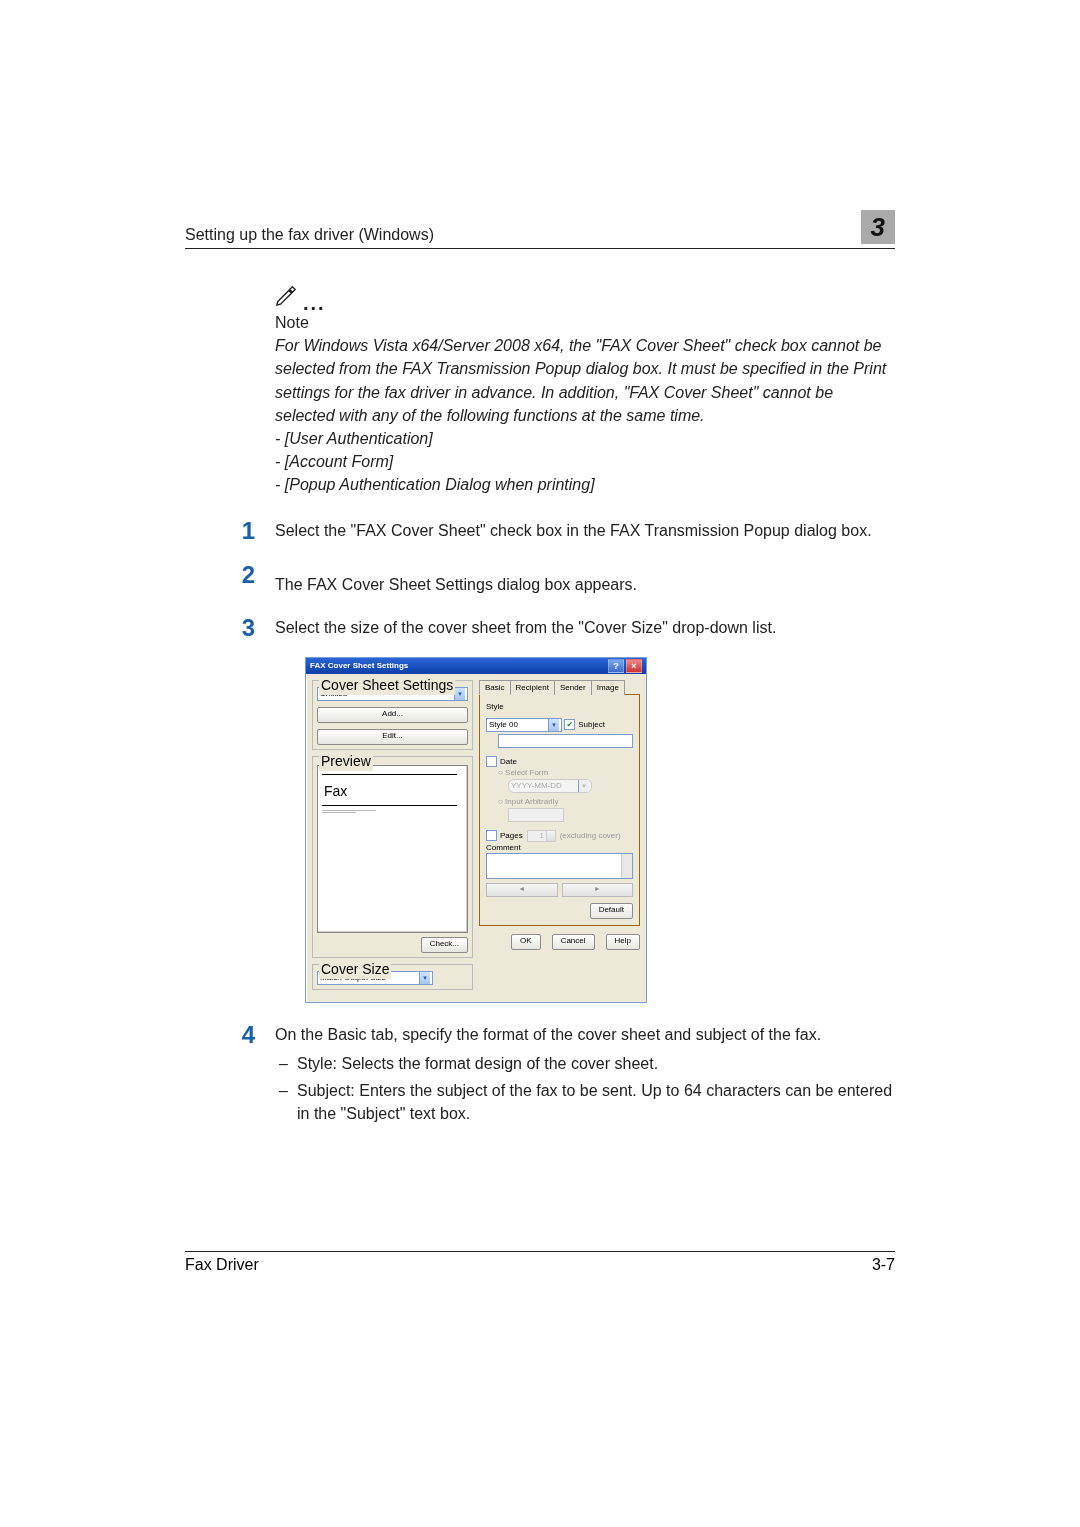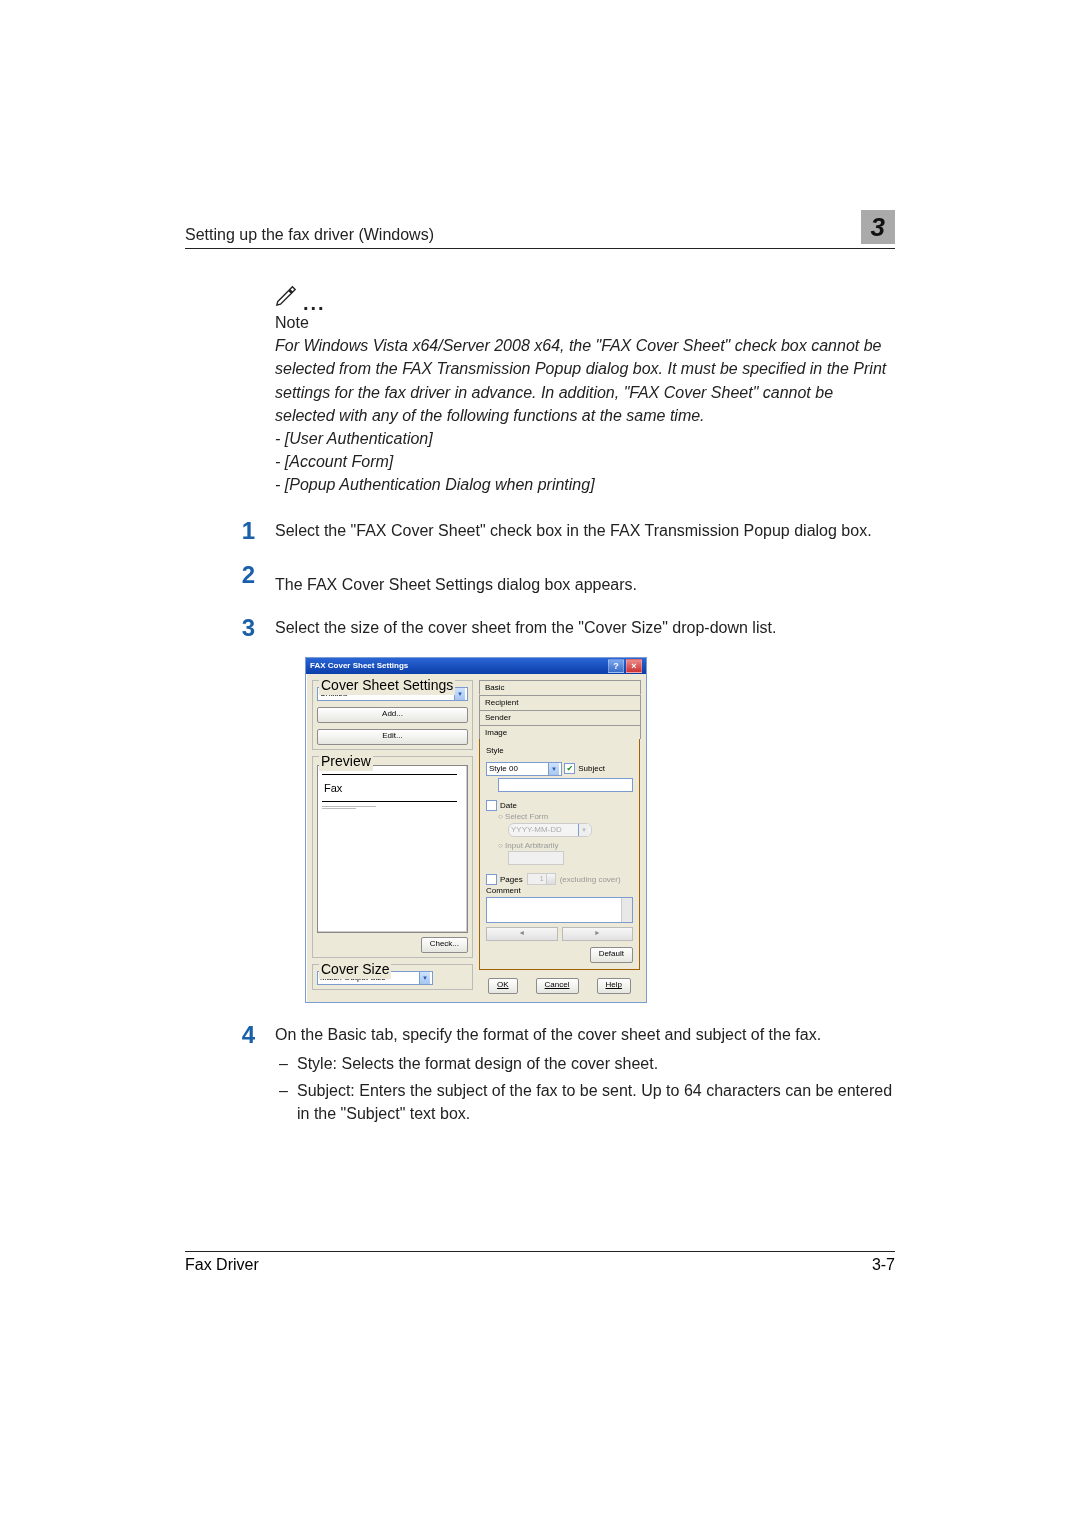--- a/index.html
+++ b/index.html
@@ -220,38 +220,37 @@
     background: #fff;
     height: 158px;
     padding: 4px;
     margin-top: 2px;
     box-shadow: inset -1px -1px 0 #ccc;
   }
   .preview-inner {
     width: 96%;
   }
   .preview-faxlabel {
-    font-size: 11px;
+    font-size: 14px;
     margin: 6px 0 4px 2px;
   }
   .preview-hr {
     border: 0;
     border-top: 1px solid #000;
     margin: 4px 0;
   }
   .tiny-line {
     height: 1px;
     background: #bbb;
     margin: 1px 0;
     width: 40%;
   }
   .tabs {
     display: flex;
     margin-bottom: -1px;
-    flex-direction: column;
   }
   .tab {
     border: 1px solid #999;
     border-bottom: none;
     padding: 1px 5px;
     font-size: 8px;
     background: #ece9d8;
     margin-right: -1px;
   }
   .tab.sel {
@@ -311,24 +310,23 @@
     border: 1px solid #bbb;
     background: linear-gradient(to bottom, #f6f6f6, #e2e2e2);
     height: 12px;
     font-size: 8px;
     color: #888;
     text-align: center;
     line-height: 10px;
   }
   .dlg-footer {
     display: flex;
-    justify-content: center;
-    gap: 18px;
+    justify-content: flex-end;
+    gap: 11px;
     margin-top: 8px;
-    text-decoration: underline;
   }
   .textarea {
     background: #fff;
     border: 1px solid #7b9bd1;
     height: 24px;
     position: relative;
   }
   .textarea .sb {
     position: absolute;
     right: 0; top: 0; bottom: 0;

